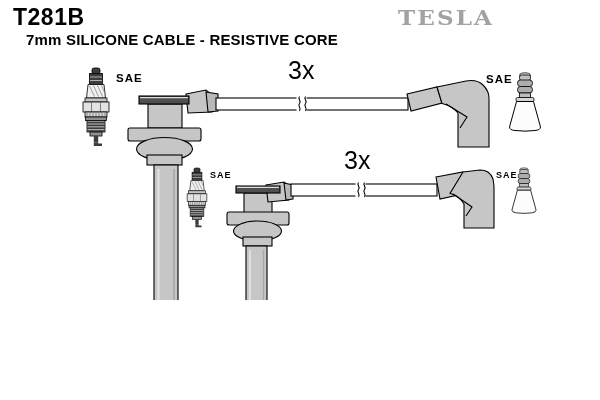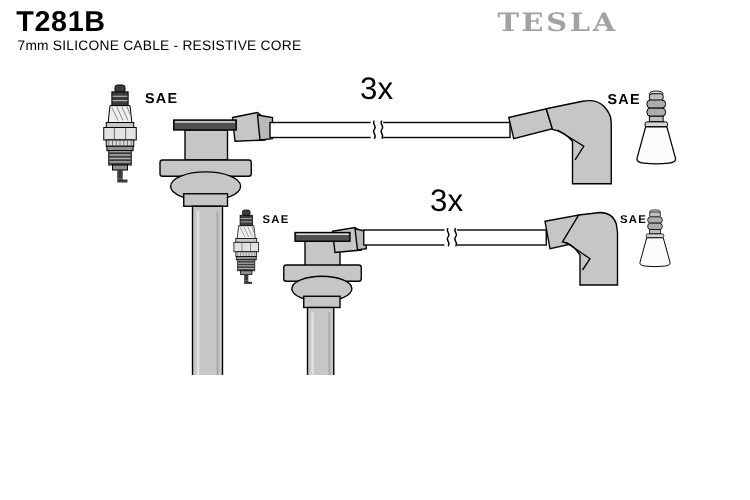--- a/index.html
+++ b/index.html
@@ -8,23 +8,24 @@
     background:var(--background,#fff);
     font-family:"Liberation Sans",sans-serif;
     overflow:hidden;
   }
   .part-number{
     position:absolute;left:13px;top:4px;
     font-size:23px;font-weight:bold;letter-spacing:.5px;
     color:var(--text,#000);
   }
   .subtitle{
-    position:absolute;left:14px;top:31px;
-    font-size:11px;letter-spacing:.2px;
+    position:absolute;left:26px;top:31px;
+    font-size:15px;letter-spacing:.2px;
     color:var(--text,#000);
+    font-weight:bold;
   }
   .brand{
     position:absolute;left:398px;top:6px;
     font-family:"DejaVu Serif",serif;font-weight:bold;
     font-size:22px;letter-spacing:2px;
     color:var(--brand_gray,#a2a2a2);
     transform:scale(1.05,.92);transform-origin:left top;
   }
   svg{position:absolute;left:0;top:0;}
   .sae-lg{font-family:"Liberation Sans",sans-serif;font-size:11.5px;font-weight:bold;letter-spacing:1px;fill:var(--text,#000);}

